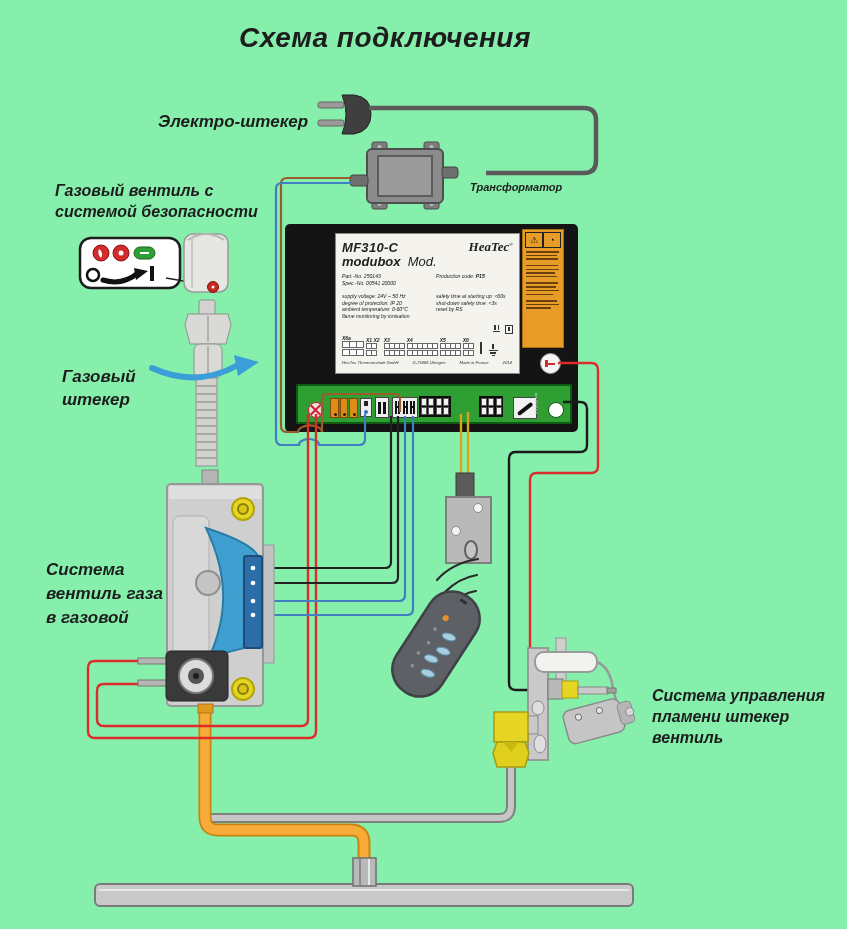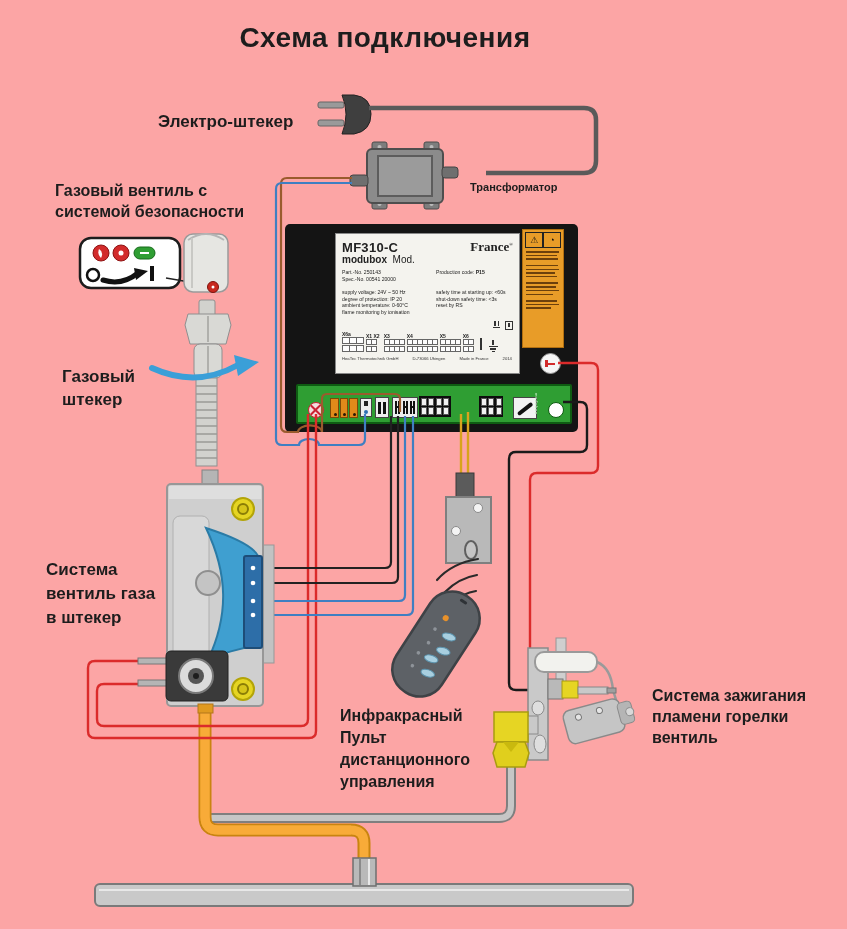--- a/index.html
+++ b/index.html
@@ -1,31 +1,31 @@
 <!DOCTYPE html>
 <html><head>
 <meta charset="utf-8">
 <style>
   html,body{margin:0;padding:0;background:#fff;}
-  .canvas{position:relative;width:847px;height:929px;background:#fca5a5;overflow:hidden;
-          font-family:"Liberation Sans","DejaVu Sans",sans-serif;color:#1a1a1a;}
+  .canvas{position:relative;width:847px;height:929px;background:#86efac;overflow:hidden;
+          font-family:"Liberation Sans","DejaVu Sans",sans-serif;color:#1a1a1a;font-style:italic;}
   .lbl{position:absolute;font-weight:bold;color:#1d1d1d;white-space:nowrap;z-index:6;}
   .title{font-size:28px;letter-spacing:.5px;}
   svg.art{position:absolute;left:0;top:0;z-index:5;pointer-events:none;}
 
   
   .cbox{position:absolute;left:285px;top:224px;width:293px;height:208px;background:#141414;
         border-radius:5px;z-index:1;}
   .wlabel{position:absolute;left:50px;top:9px;width:185px;height:141px;background:#f4f3ee;
           border:1px solid #888;box-sizing:border-box;padding:5px 6px 3px 6px;font-size:6px;color:#222;}
   .wl-row1{display:flex;justify-content:space-between;align-items:flex-end;}
   .model{font-size:13px;font-weight:bold;letter-spacing:.3px;}
   .brand{font-family:"Liberation Serif","DejaVu Serif",serif;font-size:13px;font-weight:bold;}
   .reg{font-size:5px;vertical-align:super;}
-  .wl-row2{font-size:10px;font-weight:bold;margin-top:-1px;}
+  .wl-row2{font-size:13px;font-weight:bold;margin-top:-1px;}
   .cols{display:flex;margin-top:5px;}
   .c1{width:55%;} .c2{width:45%;}
   .speccol{font-size:6px;line-height:7.5px;transform:scale(.85);transform-origin:left top;width:118%;}
   .pcode b{font-weight:bold;}
   .miniicons{display:flex;justify-content:flex-end;gap:5px;height:8px;margin-top:1px;}
   .mini-plug{width:7px;height:6px;border-bottom:1.5px solid #333;position:relative;}
   .mini-plug:before,.mini-plug:after{content:"";position:absolute;top:0;width:1.5px;height:5px;background:#333;}
   .mini-plug:before{left:1px;} .mini-plug:after{right:1px;}
   .mini-box{width:6px;height:7px;border:1px solid #333;position:relative;}
   .mini-box:before{content:"";position:absolute;left:2px;top:1px;width:1.5px;height:4px;background:#333;}
@@ -102,39 +102,33 @@
     <div>Газовый</div>
     <div>штекер</div>
   </div>
   <div class="lbl" style="left:55px;top:180px;font-size:16px;line-height:21px;">
     <div>Газовый вентиль с</div>
     <div>системой безопасности</div>
   </div>
   <div class="lbl" style="left:46px;top:558px;font-size:17px;line-height:24px;">
     <div>Система</div>
     <div>вентиль газа</div>
-    <div>в штекер</div>
-  </div>
-  <div class="lbl" style="left:340px;top:705px;font-size:16px;line-height:22px;">
-    <div>Инфракрасный</div>
-    <div>Пульт</div>
-    <div>дистанционного</div>
-    <div>управления</div>
+    <div>в газовой</div>
   </div>
   <div class="lbl" style="left:652px;top:685px;font-size:16px;line-height:21px;">
-    <div>Система зажигания</div>
-    <div>пламени горелки</div>
+    <div>Система управления</div>
+    <div>пламени штекер</div>
     <div>вентиль</div>
   </div>
 
   <div class="cbox">
     <div class="wlabel">
       <div class="wl-row1">
         <span class="model">MF310-C</span>
-        <span class="brand"><span>France</span><span class="reg">®</span></span>
+        <span class="brand"><span>HeaTec</span><span class="reg">®</span></span>
       </div>
       <div class="wl-row2">
         <span>modubox</span>&nbsp;&nbsp;<span style="font-weight:normal;">Mod.</span>
       </div>
       <div class="cols">
         <div class="c1">
             <div class="speccol">
           <div>Part.-No. 250143</div>
           <div>Spec.-No. 00541 20000</div>
         </div>

